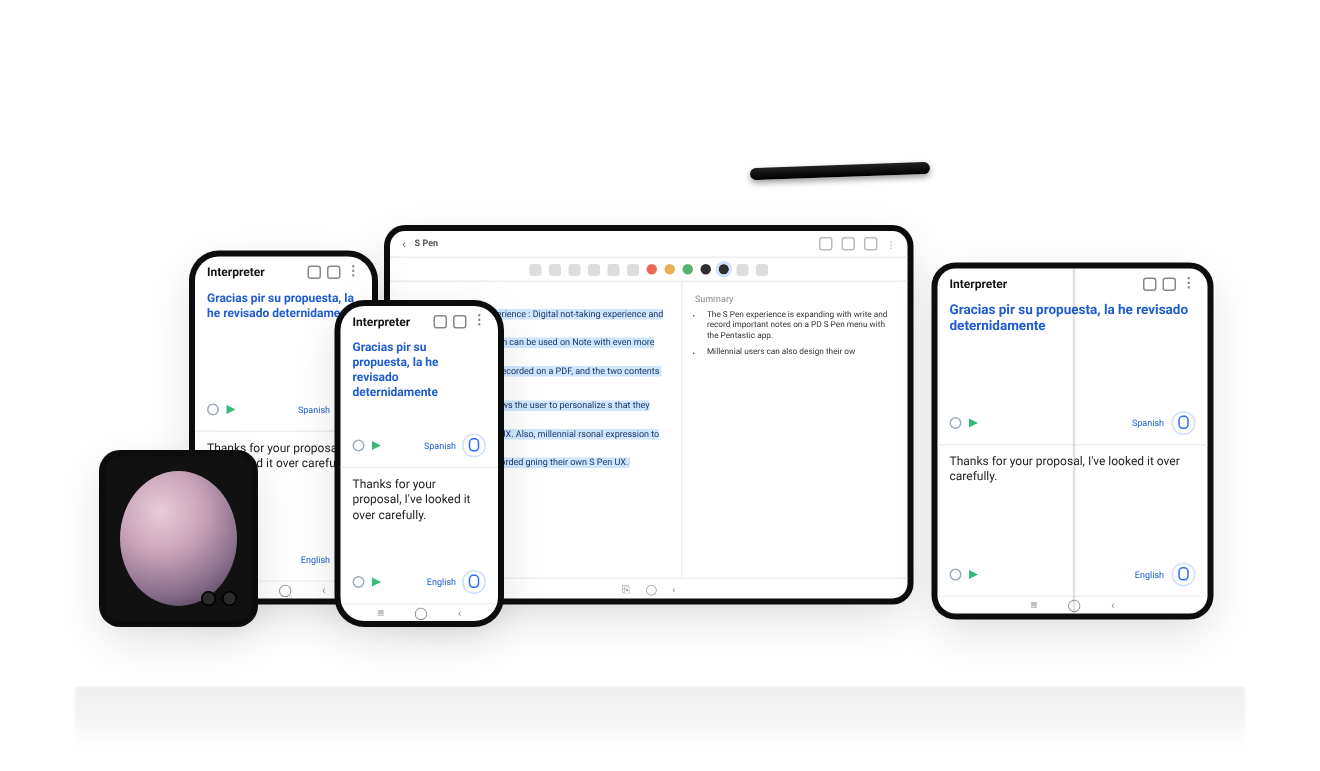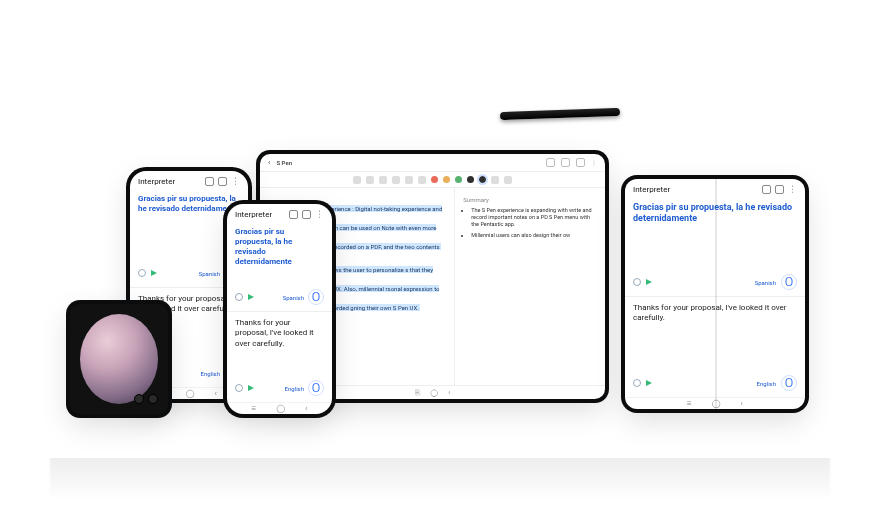--- a/index.html
+++ b/index.html
@@ -99,21 +99,21 @@
     background: linear-gradient(90deg, rgba(0,0,0,.05), rgba(0,0,0,.15), rgba(0,0,0,.05));
     z-index: 5;
   }
   
   .title-row {
     display:flex;
     align-items:flex-start;
     justify-content: space-between;
     padding: 6px 8px 2px 8px;
     font-size: 8px;
-    font-weight: 400;
+    font-weight: 700;
     color: #111;
   }
   .title-icons { display:flex; gap:4px; }
   .ti { width: 9px; height: 9px; border: 1px solid #888; border-radius: 2px; }
   .ti.dots { border: none; font-size: 9px; line-height: 9px; color:#888;}
   .pane {
     flex: 1;
     padding: 6px 8px;
     display: flex;
     flex-direction: column;

